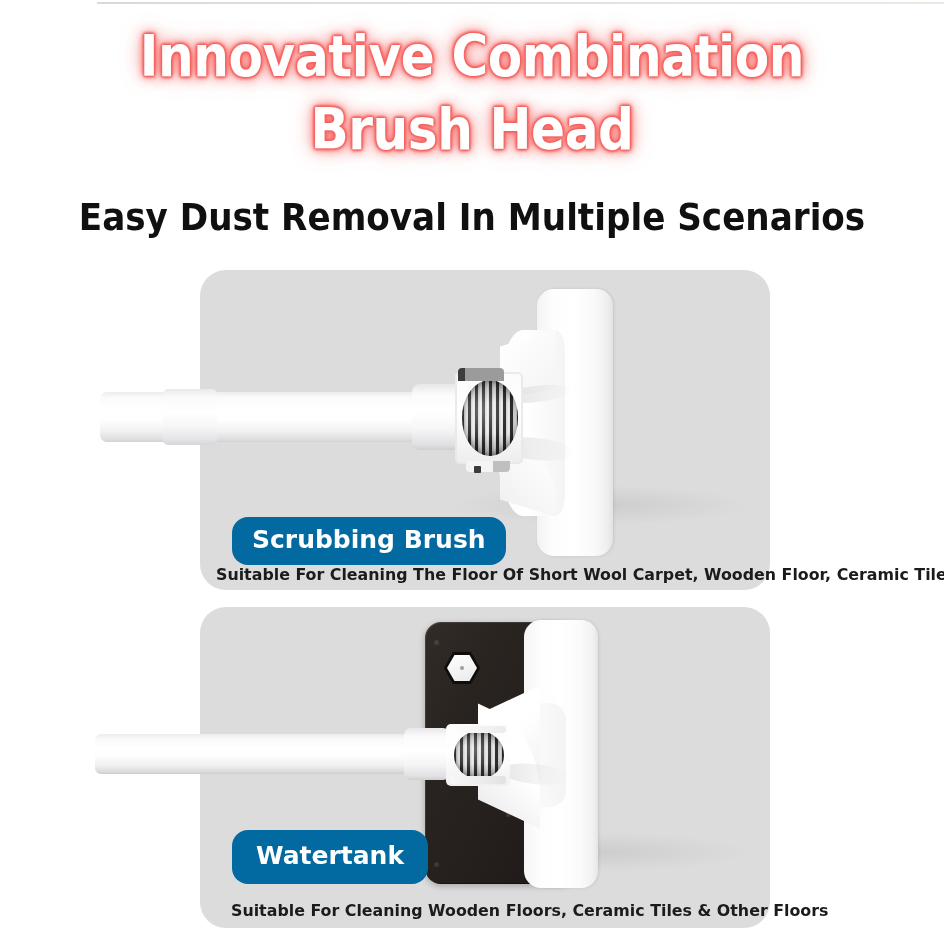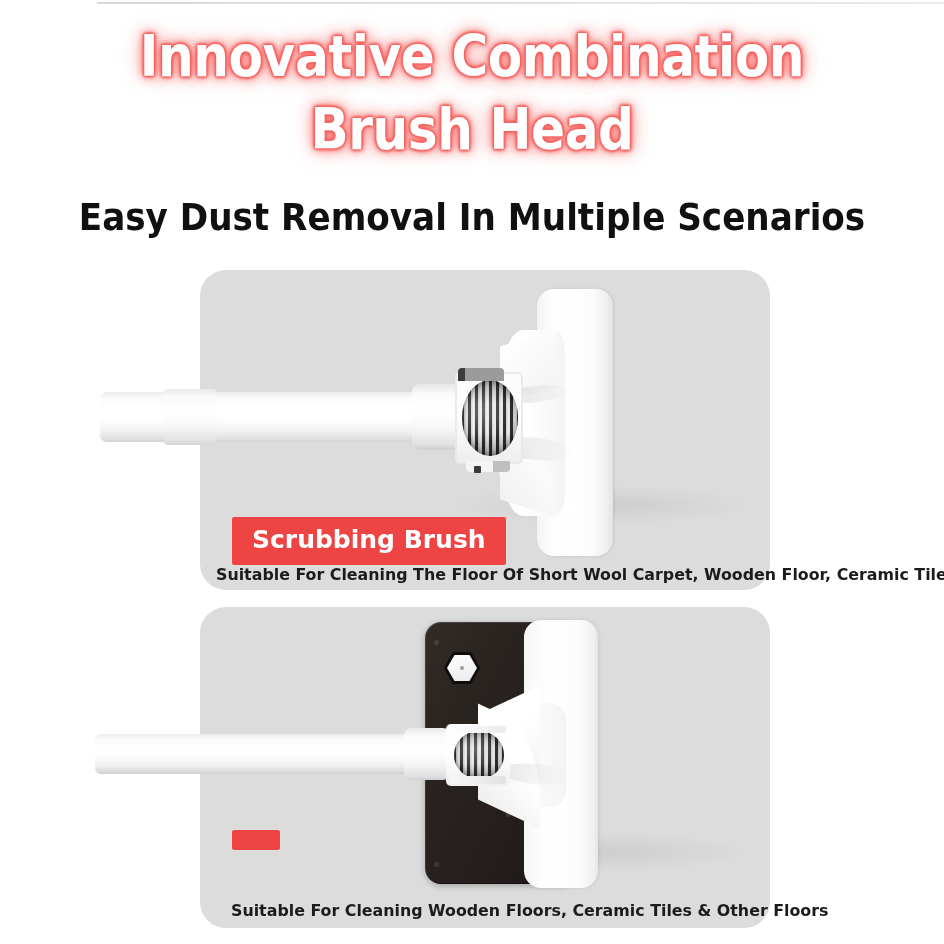--- a/index.html
+++ b/index.html
@@ -86,22 +86,22 @@
 
   .stage {
     position: absolute;
     inset: 0;
     overflow: hidden;
   }
 
   
   .badge {
     position: absolute;
-    background: #ef4444;
-    border-radius: 2px;
+    background: #0369a1;
+    border-radius: 16px;
     color: #ffffff;
     font-weight: 600;
     z-index: 40;
     box-sizing: border-box;
   }
   #badge-1 {
     left: 232px;
     top: 517px;
     padding: 8px 20px 10px 20px;
     font-size: 25px;
@@ -571,14 +571,15 @@
 <div class="shoulder2-b"></div>
 <div class="gloss2"></div>
 <div class="wand2-taper"></div>
 <div class="coupler2"></div>
 <div class="ring2-t"></div>
 <div class="ribs2"></div>
 <div class="ribs2-shade"></div>
 <div class="ring2-b"></div>
 
 <div class="badge" id="badge-2">
+  <span class="b-line">Watertank</span>
 </div>
 <div class="caption" id="caption-2">Suitable For Cleaning Wooden Floors, Ceramic Tiles &amp; Other Floors</div>
 
 </body></html>

